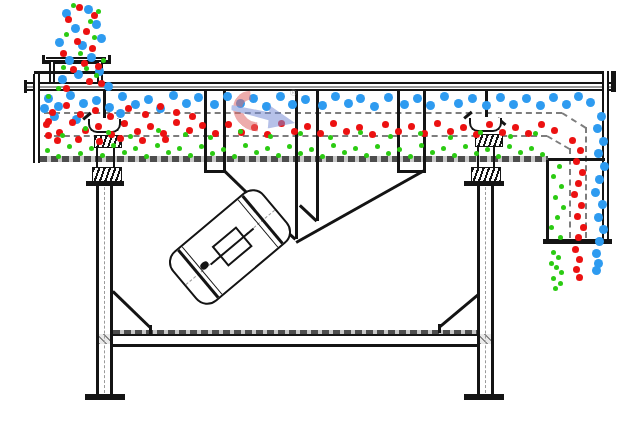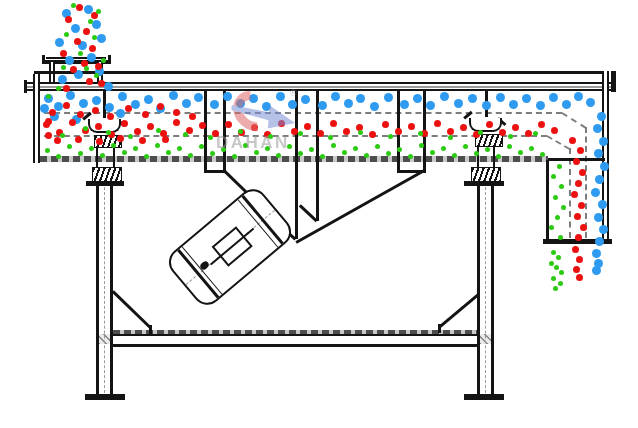--- a/index.html
+++ b/index.html
@@ -388,16 +388,15 @@
       <div class="dot" style="left: 558.5px; top: 269.5px; width: 5px; height: 5px; background: rgb(43, 203, 18);"></div>
       <div class="dot" style="left: 550.5px; top: 275.5px; width: 5px; height: 5px; background: rgb(43, 203, 18);"></div>
       <div class="dot" style="left: 557.5px; top: 280.5px; width: 5px; height: 5px; background: rgb(43, 203, 18);"></div>
       <div class="dot" style="left: 552.5px; top: 285.5px; width: 5px; height: 5px; background: rgb(43, 203, 18);"></div>
     </div>
 
   <div class="wm">
     <div class="wm-arc"></div>
     <div class="wm-arrow"></div>
     <div class="wm-reg">®</div>
-    <div class="wm-text">DAHAN</div>
   </div>
 
 </div>
 
 </body></html>

